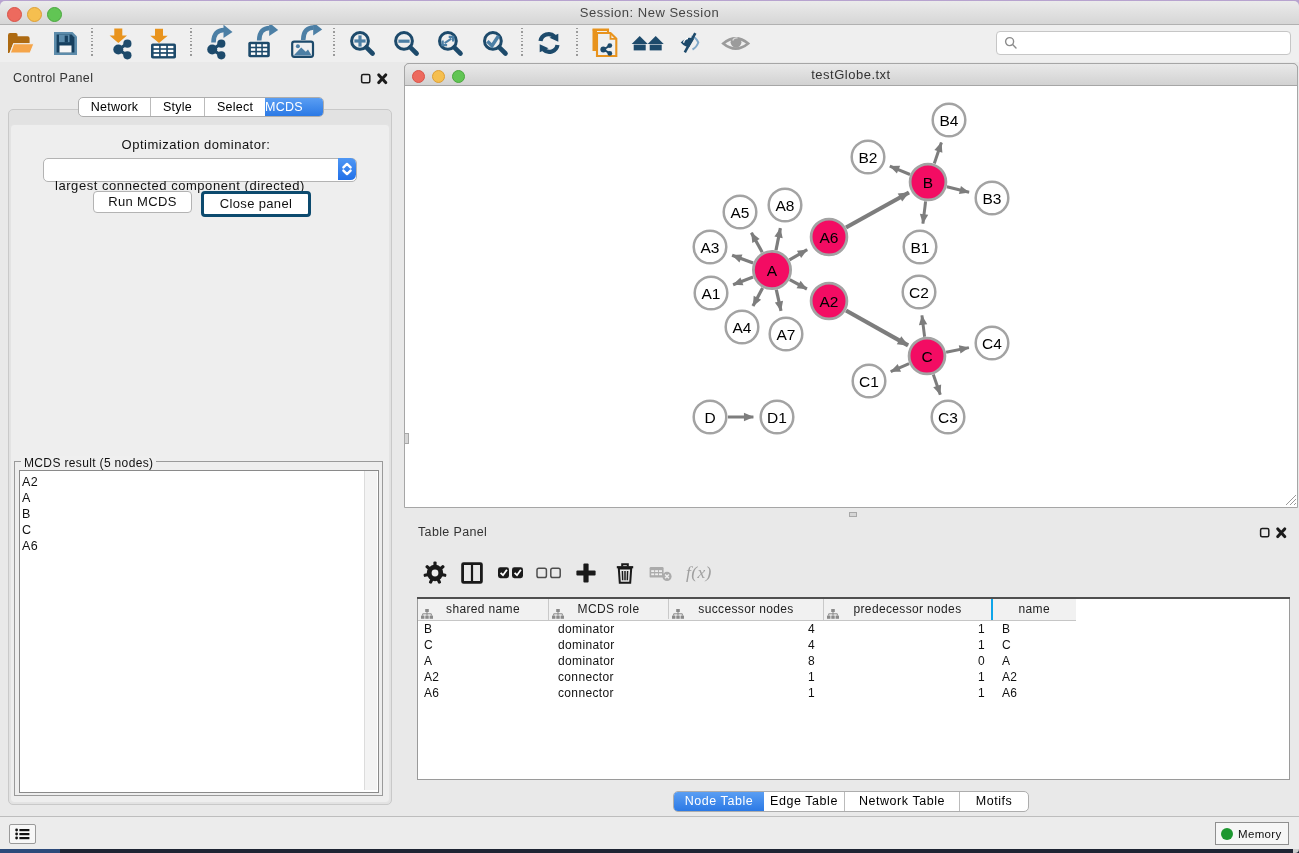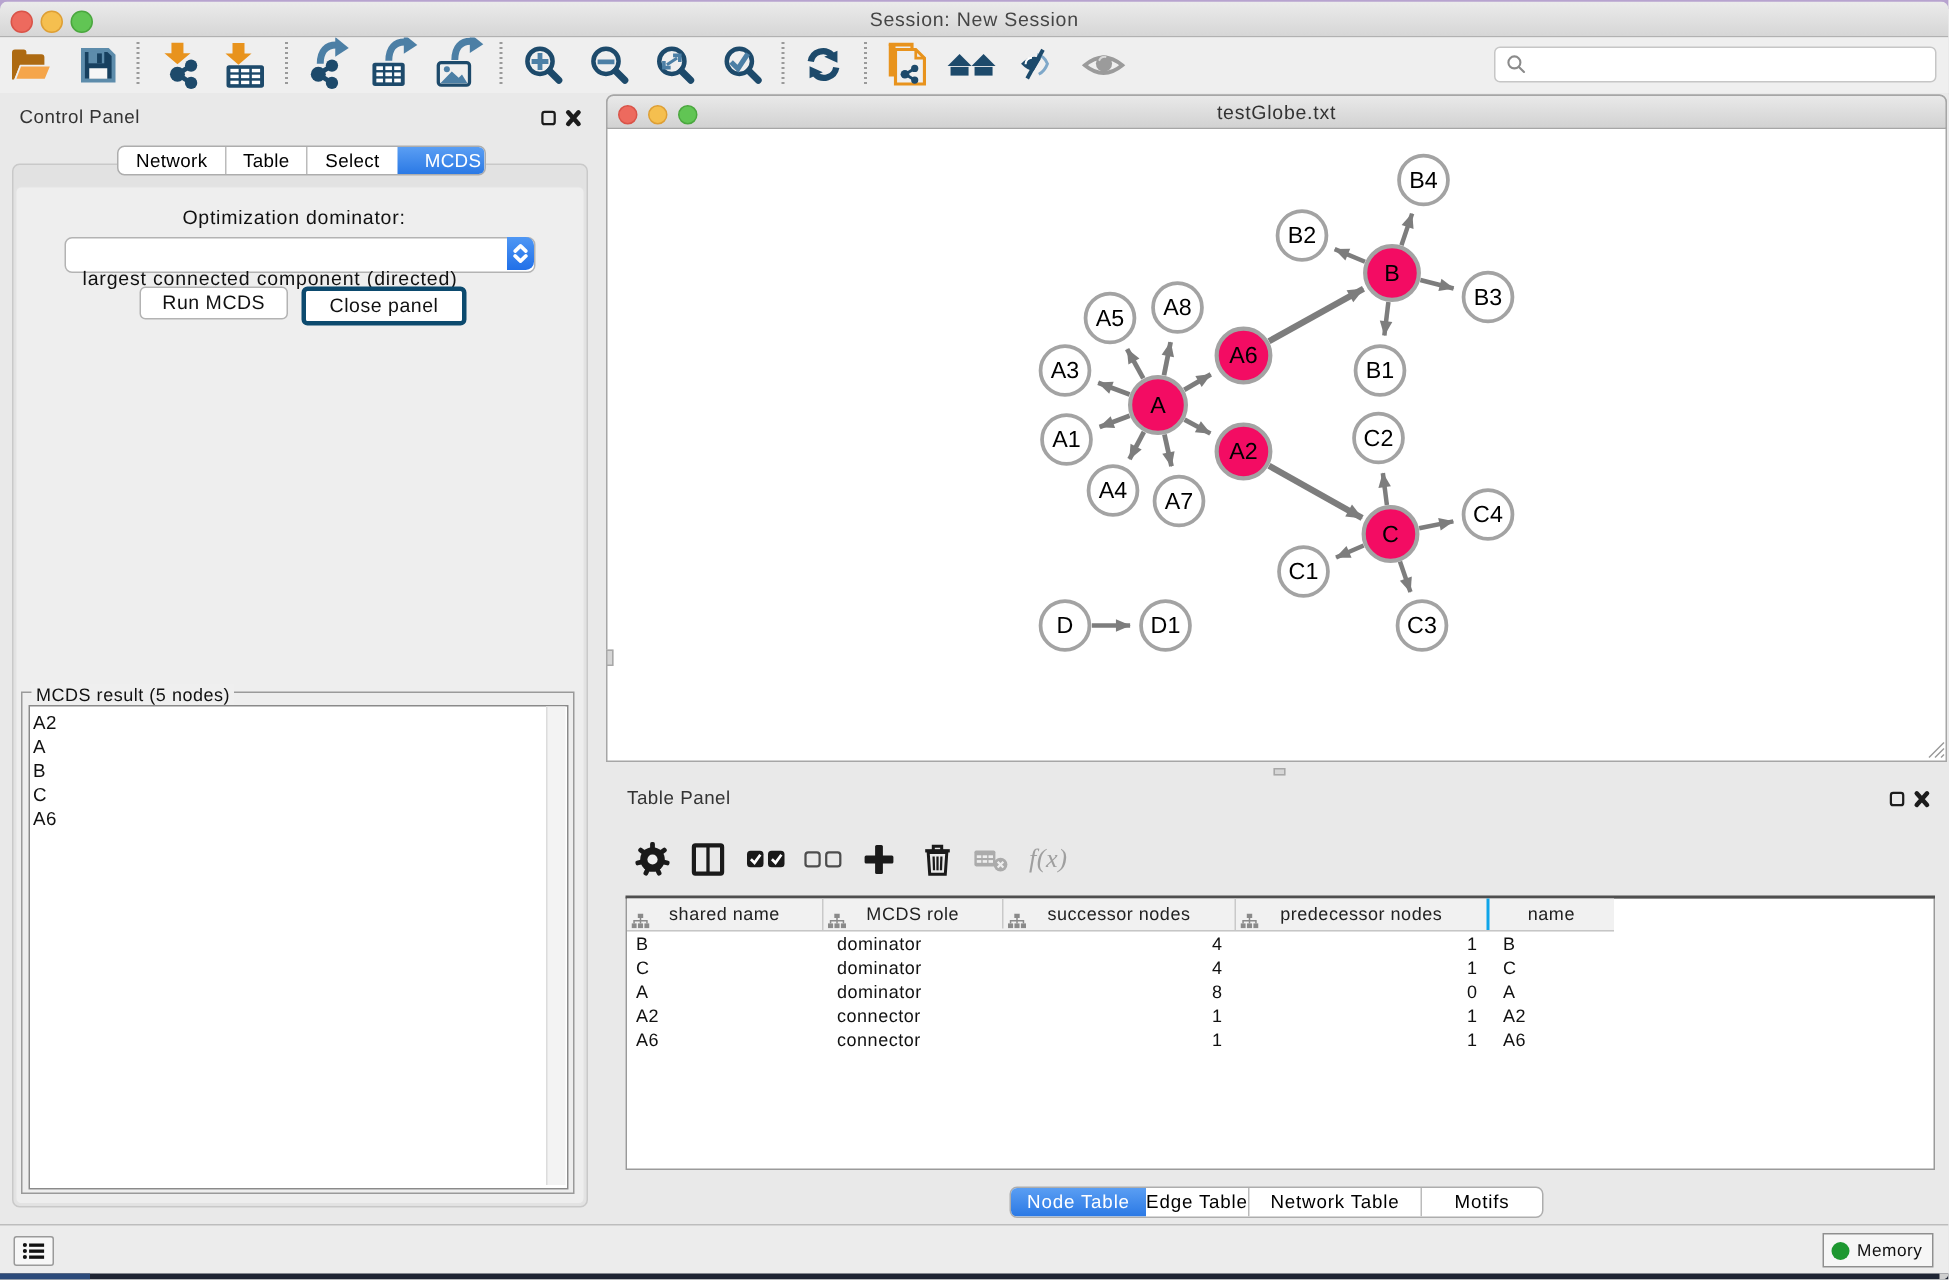--- a/index.html
+++ b/index.html
@@ -137,23 +137,23 @@
 <svg class="abs" style="left:360px;top:73px;" width="28" height="12" viewBox="0 0 28 12">
     <rect x="1.6" y="1.6" width="8.2" height="8.2" rx="1.5" fill="none" stroke="#1c1c1c" stroke-width="1.5"></rect>
     <path d="M18.8 1.9 L25.7 9.6 M25.7 1.9 L18.8 9.6" stroke="#1c1c1c" stroke-width="3" stroke-linecap="round"></path>
   </svg>
 
 <div class="abs" style="left:8px;top:109px;width:382px;height:694px;background:#e2e2e2;border:1px solid #c9c9c9;border-radius:5px;"></div>
 <div class="abs" style="left:10px;top:124px;width:378px;height:677px;background:#eeeeee;border:1px solid #e3e3e3;border-radius:4px;"></div>
 
 <div class="abs" style="left:78px;top:97px;width:244px;height:18px;background:#fff;border:1px solid #adadad;border-radius:5px;overflow:hidden;display:flex;font-size:12.5px;letter-spacing:0.25px;color:#000;">
   <div style="width:72px;line-height:18px;text-align:center;border-right:1px solid #bbb;box-sizing:border-box;">Network</div>
-  <div style="width:54px;line-height:18px;text-align:center;border-right:1px solid #bbb;box-sizing:border-box;">Table</div>
+  <div style="width:54px;line-height:18px;text-align:center;border-right:1px solid #bbb;box-sizing:border-box;">Style</div>
   <div style="width:60px;line-height:18px;text-align:center;">Select</div>
-  <div style="flex:1;line-height:18px;text-align:center;background:linear-gradient(#5a9ef3,#2b79e5);color:#fff;padding-left:16px;">MCDS</div>
+  <div style="flex:1;line-height:18px;background:linear-gradient(#5a9ef3,#2b79e5);color:#fff;">MCDS</div>
 </div>
 
 <div class="abs" style="left:0;top:137px;width:392px;height:13px;text-align:center;font-size:13px;letter-spacing:0.5px;color:#111;">Optimization dominator:</div>
 
 <div class="abs" style="left:43px;top:158px;width:312px;height:22px;background:#fff;border:1px solid #b3b3b3;border-radius:5px;"></div>
 <div class="abs" style="left:55px;top:178px;font-size:13px;letter-spacing:0.55px;color:#111;">largest connected component (directed)</div>
 <div class="abs" style="left:337.5px;top:158px;width:18.5px;height:22px;background:linear-gradient(#4f97f4,#2170e8);border-radius:0 5.5px 5.5px 0;box-sizing:border-box;"></div>
 <svg class="abs" style="left:339.5px;top:161px;" width="14" height="16" viewBox="0 0 14 16">
     <path d="M3.4 6.4 L7 2.9 L10.6 6.4" fill="none" stroke="#fff" stroke-width="2.4" stroke-linecap="round" stroke-linejoin="round"></path>
     <path d="M3.4 9.6 L7 13.1 L10.6 9.6" fill="none" stroke="#fff" stroke-width="2.4" stroke-linecap="round" stroke-linejoin="round"></path>
@@ -375,21 +375,21 @@
 <div class="abs" style="left:870px;top:669px;width:115px;height:16px;font-size:12px;line-height:16px;color:#111;text-align:right;">1</div>
 <div class="abs" style="left:1002px;top:669px;width:66px;height:16px;font-size:12px;line-height:16px;color:#111;">A2</div>
 <div class="abs" style="left:424px;top:685px;width:115px;height:16px;font-size:12px;line-height:16px;color:#111;">A6</div>
 <div class="abs" style="left:558px;top:685px;width:105px;height:16px;font-size:12px;line-height:16px;color:#111;">connector</div>
 <div class="abs" style="left:700px;top:685px;width:115px;height:16px;font-size:12px;line-height:16px;color:#111;text-align:right;">1</div>
 <div class="abs" style="left:870px;top:685px;width:115px;height:16px;font-size:12px;line-height:16px;color:#111;text-align:right;">1</div>
 <div class="abs" style="left:1002px;top:685px;width:66px;height:16px;font-size:12px;line-height:16px;color:#111;">A6</div>
 
 <div class="abs" style="left:673px;top:791px;width:356px;height:21px;background:#fff;border:1px solid #adadad;border-radius:5px;overflow:hidden;display:flex;font-size:12.5px;letter-spacing:0.55px;color:#000;box-sizing:border-box;">
   <div style="width:90px;line-height:19px;text-align:center;background:linear-gradient(#5a9ef3,#2b79e5);color:#fff;">Node Table</div>
-  <div style="width:69px;line-height:19px;text-align:center;border-right:1px solid #bbb;box-sizing:border-box;">Edge Table</div>
+  <div style="width:81px;line-height:19px;text-align:center;border-right:1px solid #bbb;box-sizing:border-box;">Edge Table</div>
   <div style="width:115px;line-height:19px;text-align:center;border-right:1px solid #bbb;box-sizing:border-box;">Network Table</div>
   <div style="flex:1;line-height:19px;text-align:center;">Motifs</div>
 </div>
 
 <div class="abs" style="left:0;top:816px;width:1299px;height:33px;background:#ececec;border-top:1px solid #bdbdbd;box-sizing:border-box;"></div>
 <div class="abs" style="left:9px;top:824px;width:27px;height:20px;background:#f7f7f7;border:1px solid #9a9a9a;border-radius:2px;box-sizing:border-box;"></div>
 <svg class="abs" style="left:15px;top:828px;" width="15" height="12" viewBox="0 0 15 12">
     <circle cx="1.6" cy="2" r="1.4" fill="#111"></circle>
     <circle cx="1.6" cy="6" r="1.4" fill="#111"></circle>
     <circle cx="1.6" cy="10" r="1.4" fill="#111"></circle>

